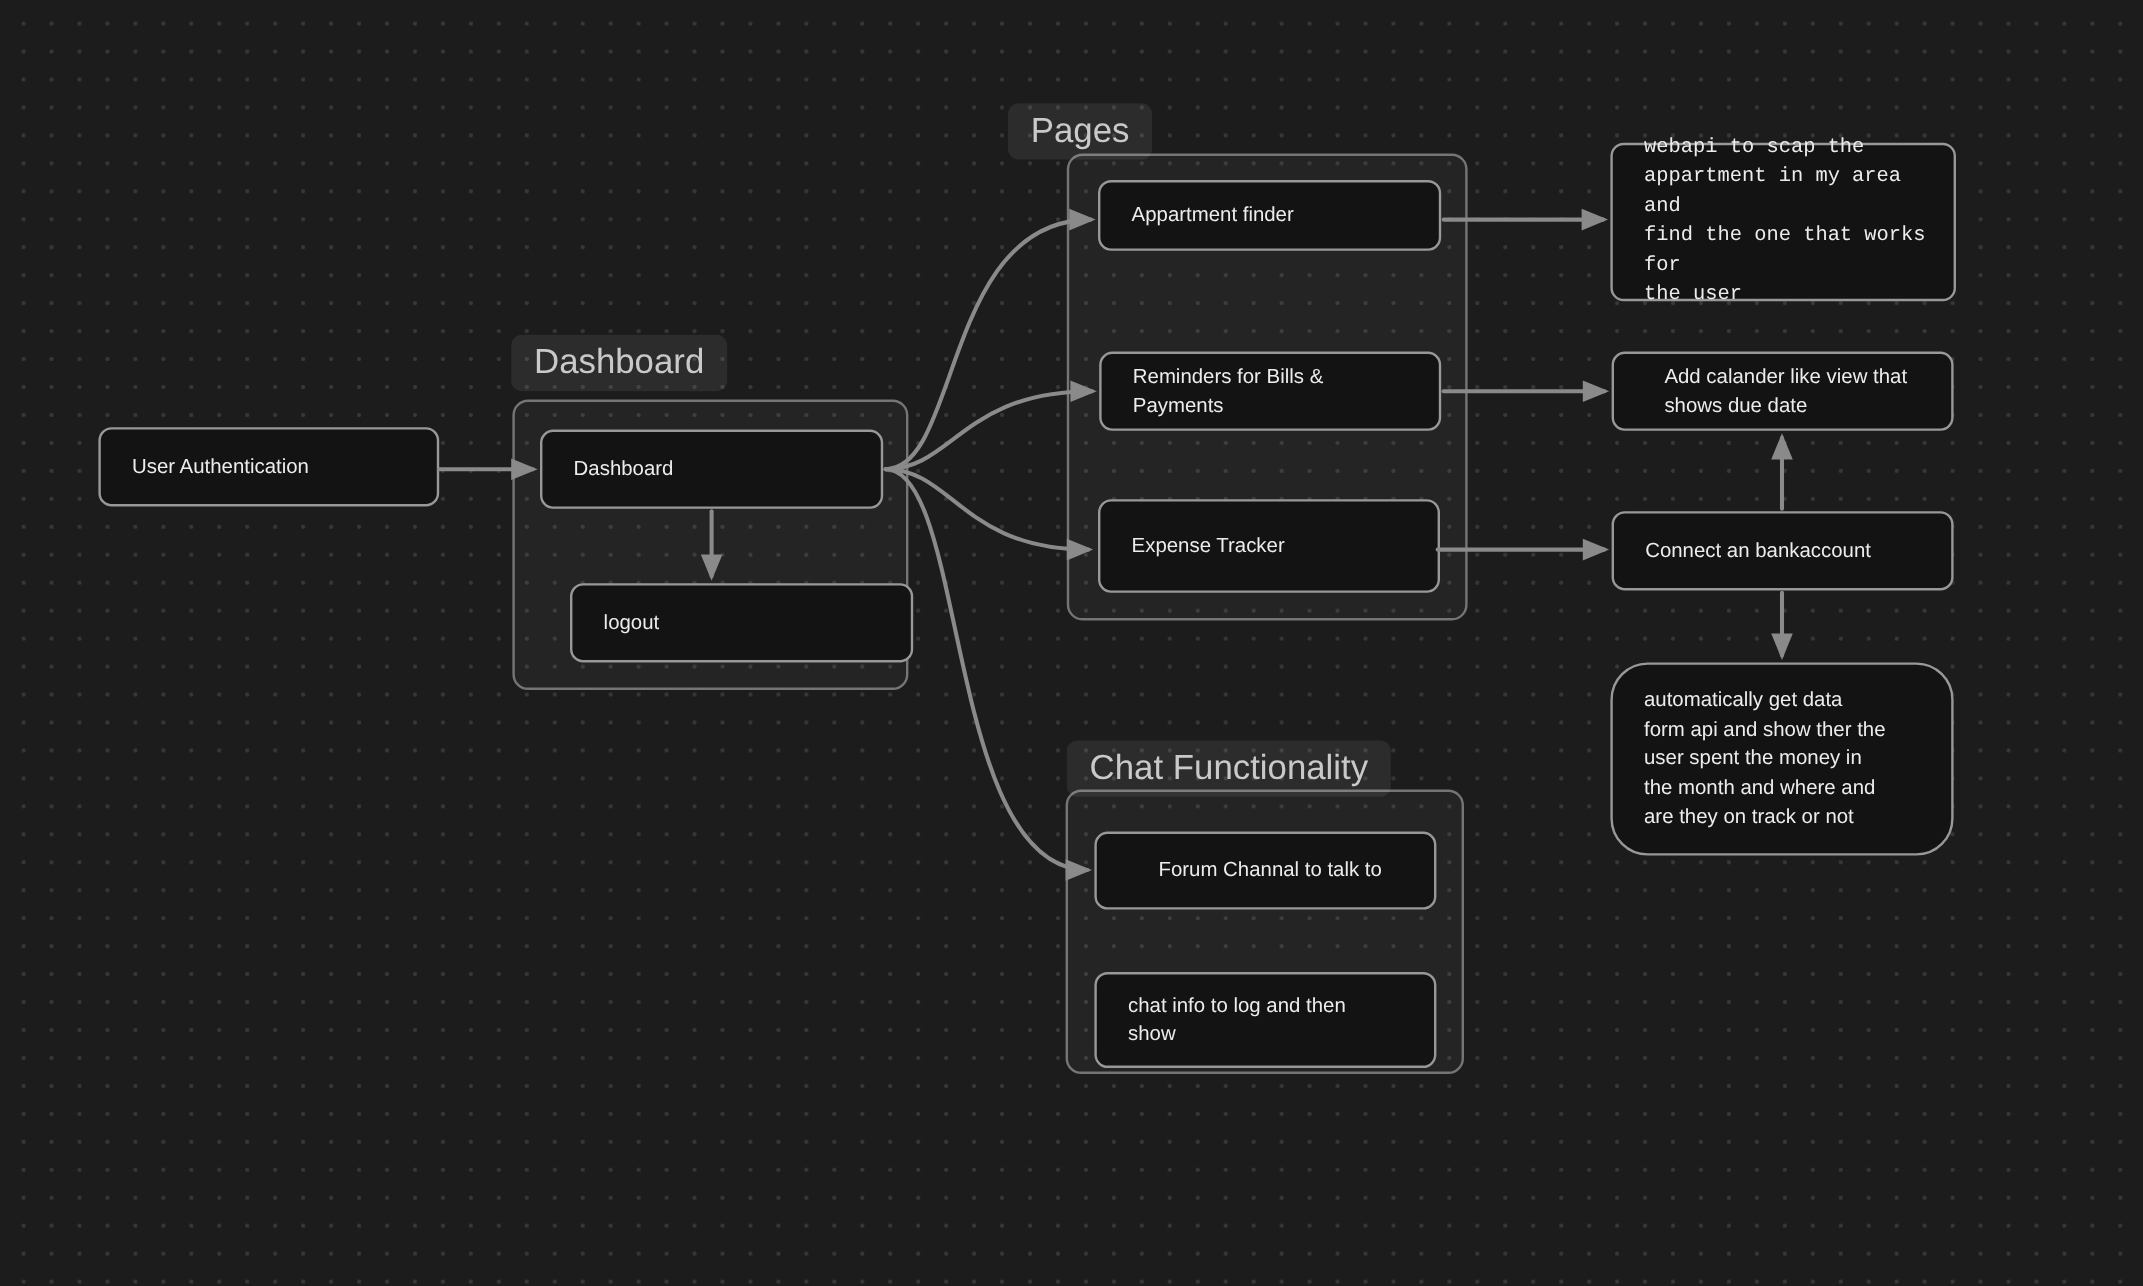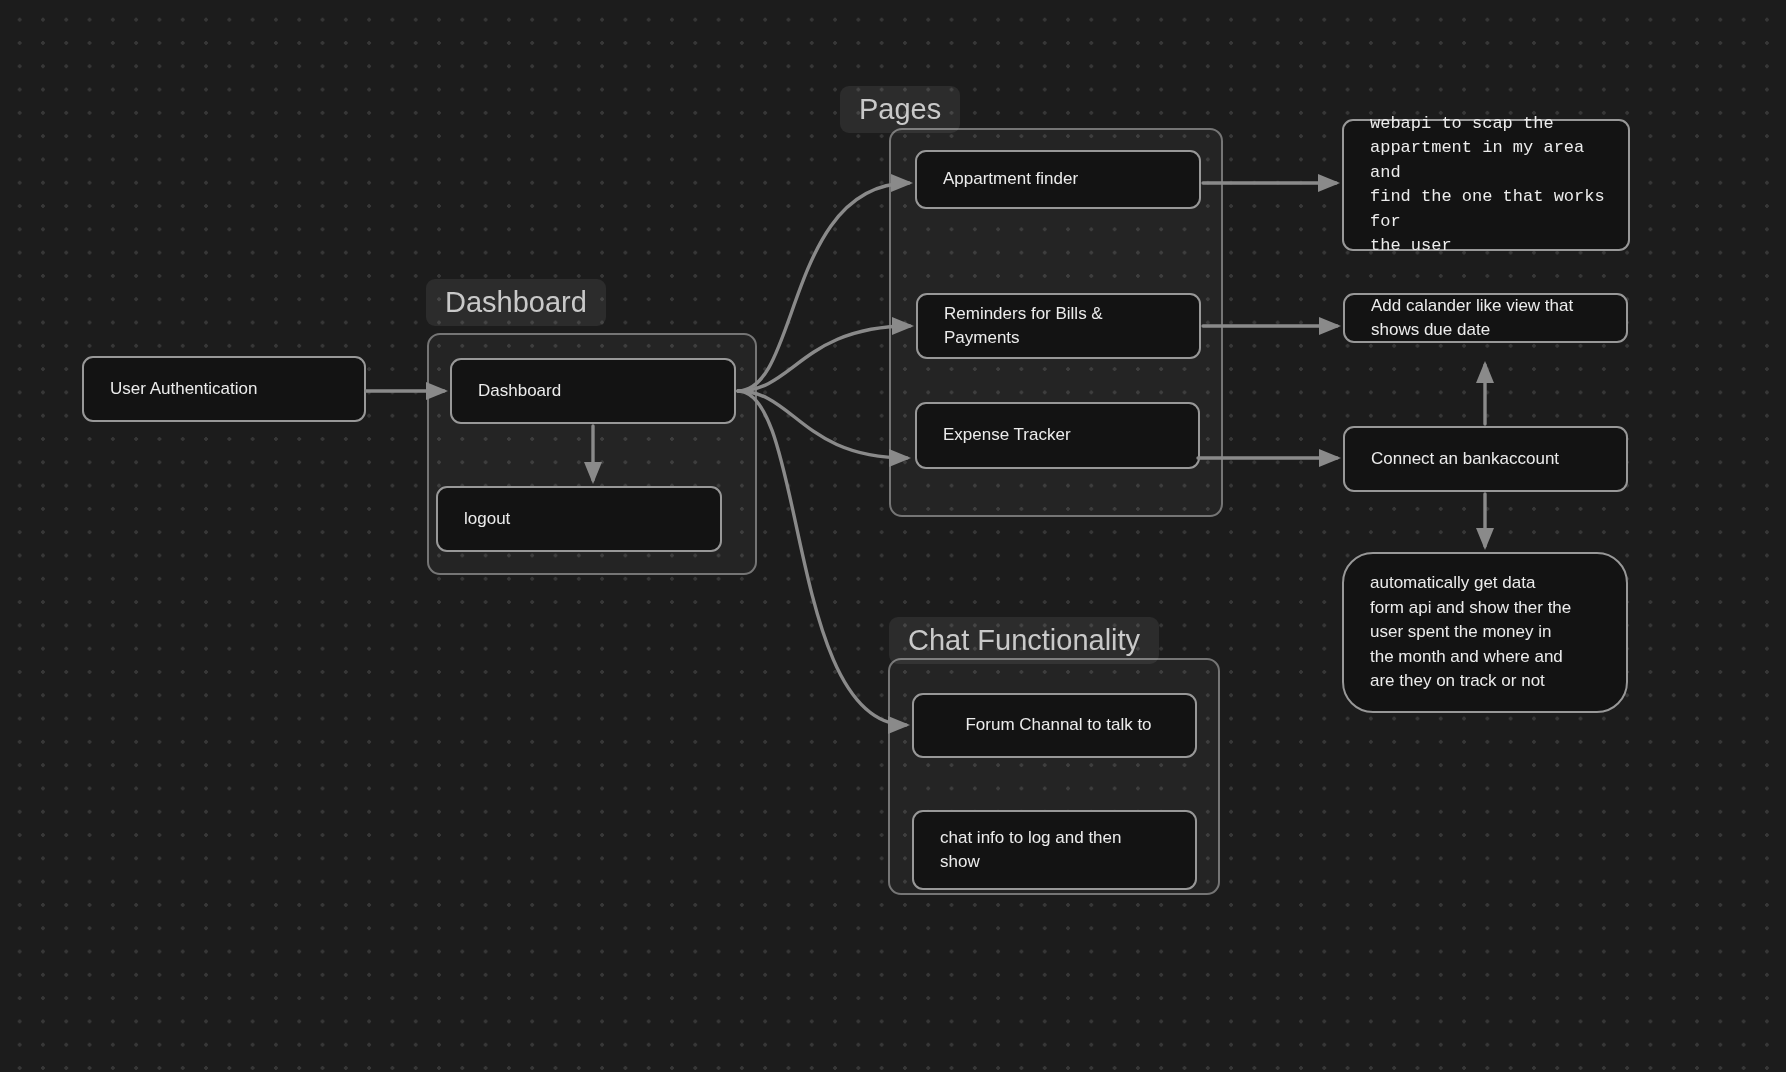--- a/index.html
+++ b/index.html
@@ -100,45 +100,45 @@
   </svg>
 
   <div class="node" style="left:82px; top:356px; width:284px; height:66px;">
     <span class="node-label">User Authentication</span>
   </div>
 
   <div class="node" style="left:450px; top:358px; width:286px; height:66px;">
     <span class="node-label">Dashboard</span>
   </div>
 
-  <div class="node" style="left:436px; top:486px; width:286px; height:66px;">
+  <div class="node" style="left:475px; top:486px; width:286px; height:66px;">
     <span class="node-label">logout</span>
   </div>
 
   <div class="node" style="left:915px; top:150px; width:286px; height:59px;">
     <span class="node-label">Appartment finder</span>
   </div>
 
   <div class="node" style="left:916px; top:293px; width:285px; height:66px;">
     <span class="node-label">Reminders for Bills &amp;
 Payments</span>
   </div>
 
-  <div class="node" style="left:915px; top:402px; width:285px; height:67px;">
+  <div class="node" style="left:915px; top:416px; width:285px; height:78px;">
     <span class="node-label">Expense Tracker</span>
   </div>
 
   <div class="node" style="left:1342px; top:119px; width:288px; height:132px;font-family:Liberation Mono, monospace;">
     <span class="node-label">webapi to scap the
 appartment in my area and
 find the one that works for
 the user</span>
   </div>
 
-  <div class="node" style="left:1343px; top:293px; width:285px; height:50px;">
+  <div class="node" style="left:1343px; top:293px; width:285px; height:66px;padding-left:16px;">
     <span class="node-label">Add calander like view that
 shows due date</span>
   </div>
 
   <div class="node" style="left:1343px; top:426px; width:285px; height:66px;">
     <span class="node-label">Connect an bankaccount</span>
   </div>
 
   <div class="node" style="left:1342px; top:552px; width:286px; height:161px;border-radius:31px;">
     <span class="node-label">automatically get data

